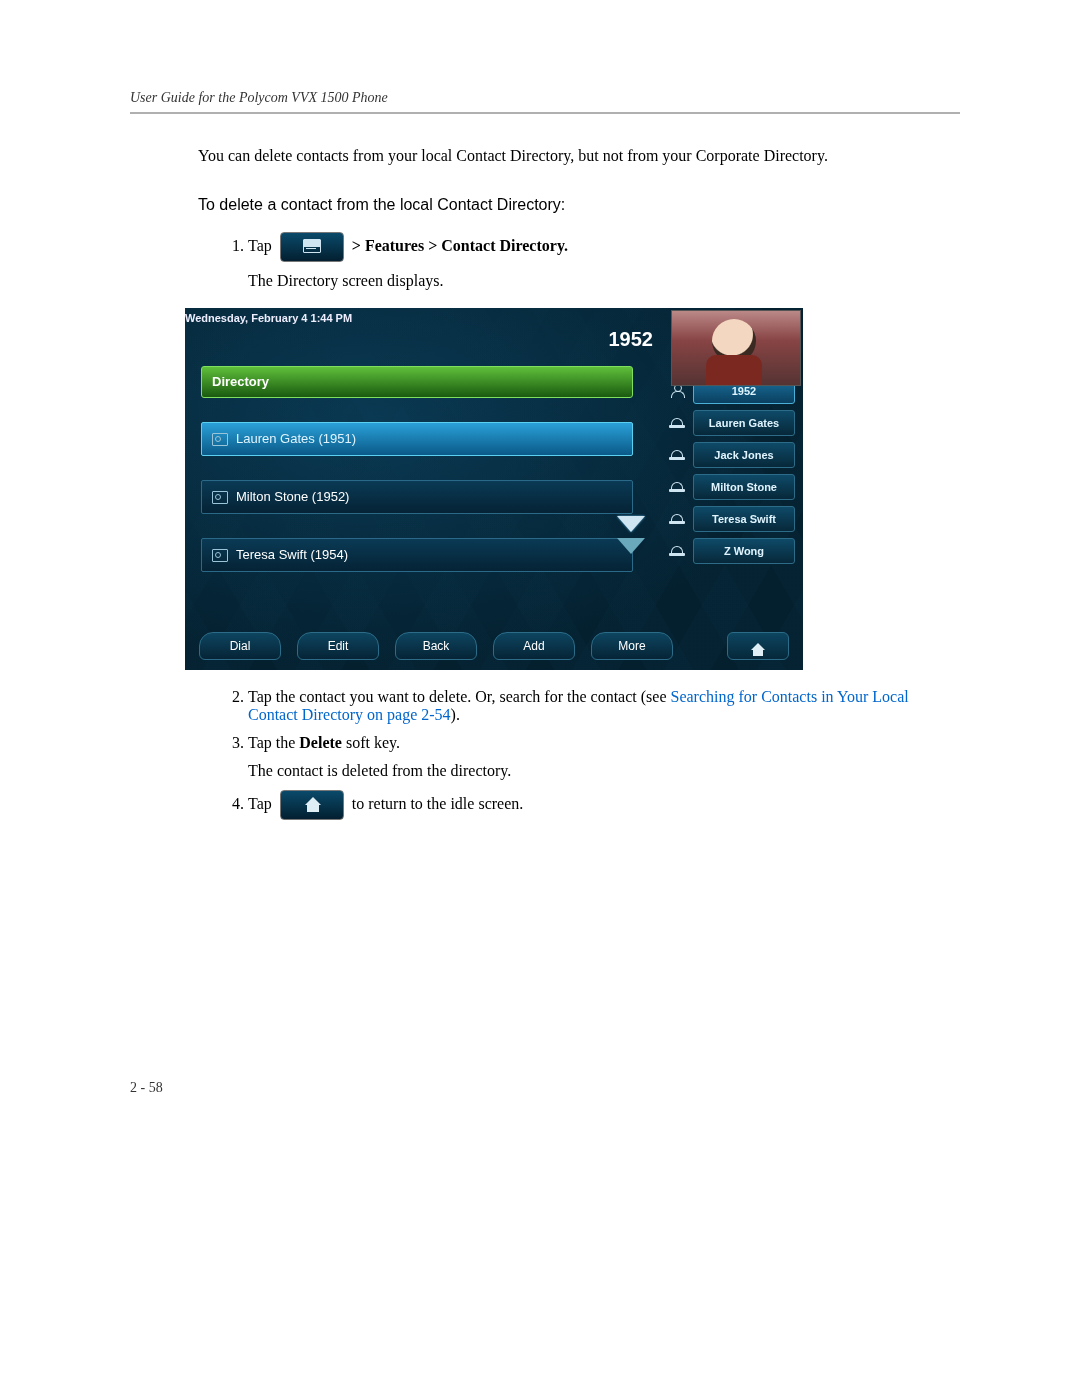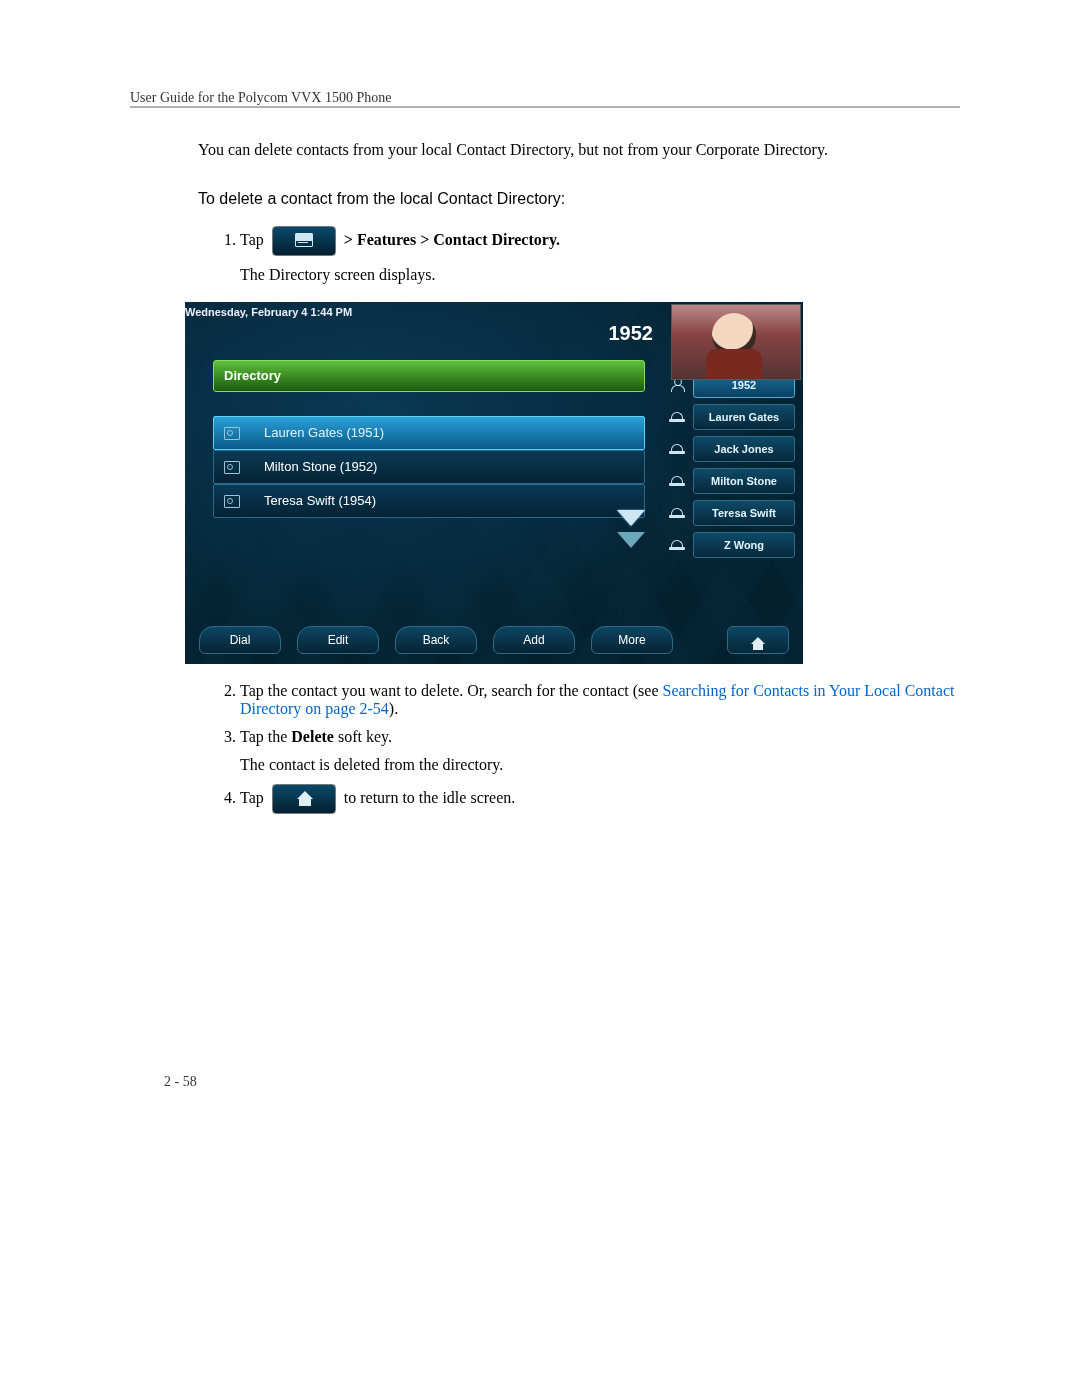--- a/index.html
+++ b/index.html
@@ -10,21 +10,23 @@
     color: #000;
     width: 1080px;
   }
   .page {
     padding: 90px 120px 60px 130px;
     box-sizing: border-box;
     width: 1080px;
   }
   .header-line {
     font-size: 14px;
+    font-style: italic;
     color: #333;
+    margin-bottom: 6px;
   }
   .hr {
     border: none;
     border-top: 2px solid #b0b0b0;
     margin: 0 0 30px 0;
   }
   .section-title {
     color: #0066cc;
     font-family: Arial, Helvetica, sans-serif;
     font-weight: bold;
@@ -35,21 +37,21 @@
     margin-left: 68px;
     font-size: 16px;
     line-height: 1.45;
   }
   .subhead {
     font-family: Arial, Helvetica, sans-serif;
     font-weight: normal;
     font-size: 16px;
     margin: 26px 0 16px 0;
   }
-  ol.steps { margin: 0; padding-left: 110px; }
+  ol.steps { margin: 8px; padding-left: 110px; }
   ol.steps > li { margin-bottom: 10px; font-size: 16px; }
   .bold { font-weight: bold; }
   .link { color: #0066cc; }
   .inline-btn {
     display: inline-block;
     vertical-align: middle;
     width: 62px;
     height: 28px;
     background: linear-gradient(#0a4a6a, #031f30);
     border: 1px solid #777;
@@ -129,39 +131,39 @@
     content:""; position:absolute;
     left:40px; top:8px; width:44px; height:44px;
     background: radial-gradient(circle at 45% 35%, #f3d7c0 0 55%, #3a2a22 58%);
     border-radius:50%;
   }
   .ss-video::after{
     content:""; position:absolute;
     left:34px; top:44px; width:56px; height:34px;
     background:#7a2820; border-radius:10px 10px 0 0;
   }
-  .ss-list { position:absolute; left:28px; top:58px; width:432px; z-index:2; }
+  .ss-list { position:absolute; left:16px; top:58px; width:432px; z-index:2; }
   .ss-header {
     height:30px; line-height:30px;
     background: linear-gradient(#5fbf3a, #1a5a10);
     border:1px solid #7fe060;
     border-radius:3px;
     padding-left:10px;
     font-size:13px; font-weight:bold;
     margin-bottom:24px;
   }
   .ss-row {
     height:32px; line-height:32px;
     background: linear-gradient(#0a3a55, #052335);
     border:1px solid #2a6a88;
     border-radius:2px;
     padding-left:10px;
     font-size:13px;
-    margin-bottom:0;
-    display:flex; align-items:center; gap:24px;text-align:center;
+    margin-bottom:24px;
+    display:flex; align-items:center; gap:8px;text-align:center;
   }
   .ss-row.sel { background: linear-gradient(#2aa0d8, #0a5a88); border-color:#5cd0f0; color:#dff4ff; }
   .ss-card {
     width:14px; height:11px; border:1px solid #9ac4d8; border-radius:1px;
     position:relative; flex:0 0 auto;
   }
   .ss-card::after{content:""; position:absolute; left:2px; top:2px; width:4px; height:4px; border:1px solid #9ac4d8; border-radius:50%;}
   .ss-softkeys {
     position:absolute; left:14px; bottom:10px; right:14px;
     display:flex; gap:16px; z-index:2;
@@ -214,21 +216,21 @@
     display:flex; flex-direction:column; gap:6px; align-items:center;
   }
   .tri {
     width:0; height:0;
     border-left:14px solid transparent;
     border-right:14px solid transparent;
   }
   .tri.down1{ border-top:16px solid #cfe6f2; filter:drop-shadow(0 0 1px #5ad);}
   .tri.down2{ border-top:16px solid #6aa8bc;}
   .page-num {
-    font-size:14px; color:#333; margin-top:260px;margin-left:34px;
+    font-size:14px; color:#333; margin-top:260px;
   }
 </style>
 </head>
 <body>
 
 <div class="page">
   <div class="header-line">User Guide for the Polycom VVX 1500 Phone</div>
   <hr class="hr">
 
 

